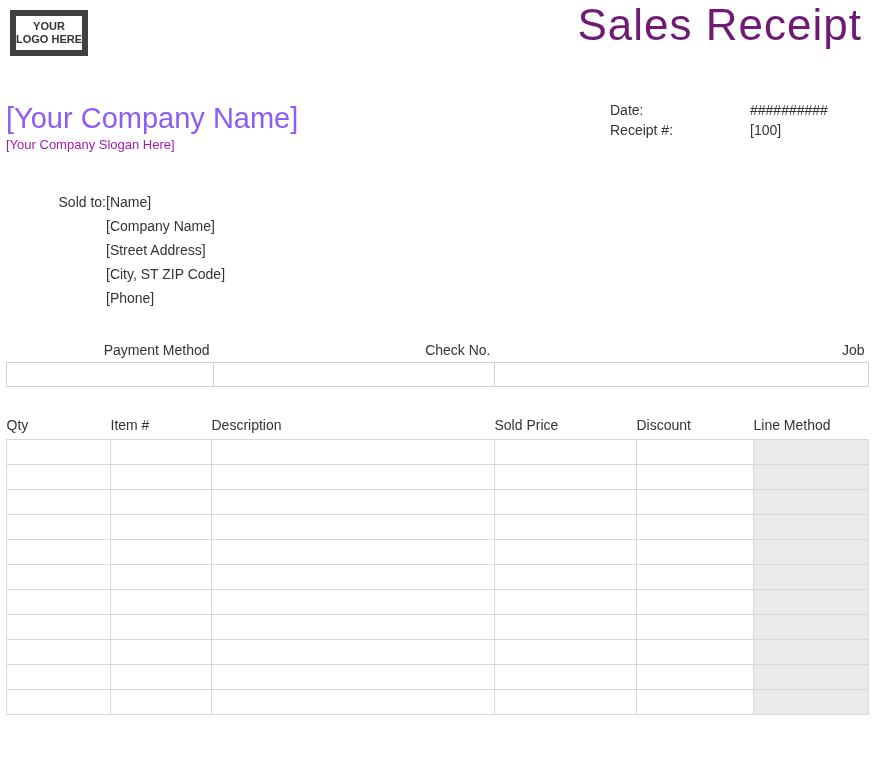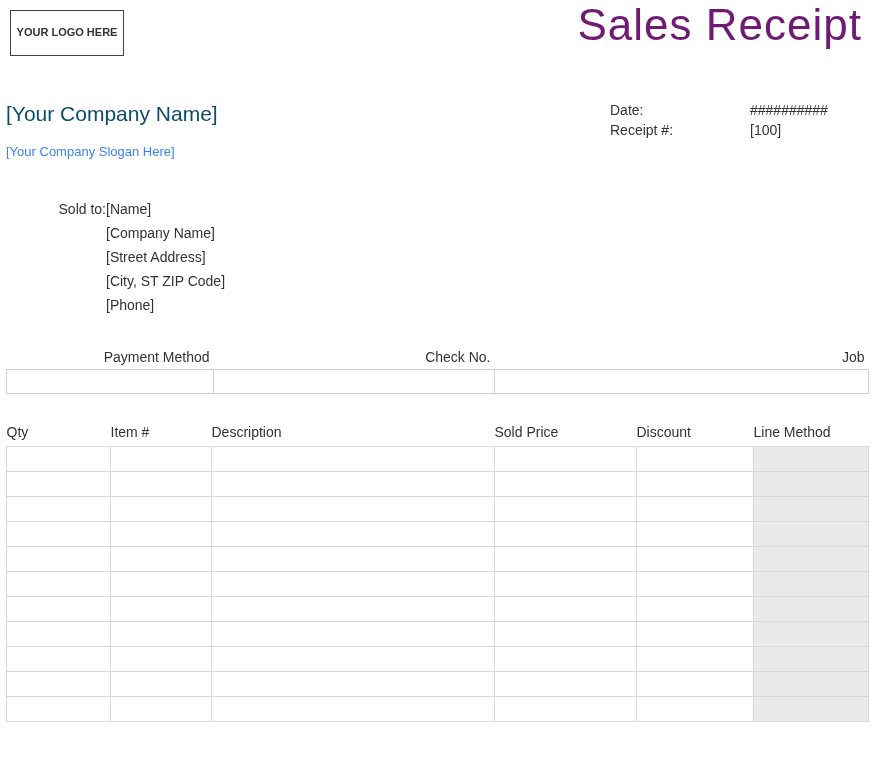--- a/index.html
+++ b/index.html
@@ -15,22 +15,22 @@
   .page {
     padding: 6px 0 0 6px;
     width: 870px;
   }
   .header-row {
     display: flex;
     align-items: flex-start;
     height: 60px;
   }
   .logo-box {
-    border: 1px solid #404040;
-    width: 114px;
+    border: 6px solid #404040;
+    width: 78px;
     height: 46px;
     display: flex;
     align-items: center;
     justify-content: center;
     font-size: 11px;
     font-weight: bold;
     text-align: center;
     line-height: 1.2;
     margin: 4px 0 0 4px;
   }
@@ -43,27 +43,27 @@
     letter-spacing: 1px;
     padding-right: 8px;
     margin-top: -6px;
   }
   .company-block {
     display: flex;
     margin-top: 36px;
   }
   .company-left { flex: 1; }
   .company-name {
-    font-size: 21px;
-    color: #0c4a6e;
-    margin-bottom: 18px;
+    font-size: 29px;
+    color: #8b5cf6;
+    margin-bottom: 2px;
   }
   .company-slogan {
     font-size: 13px;
-    color: #3b82f6;
+    color: #a21caf;
   }
   .meta-right {
     width: 260px;
     font-size: 14px;
   }
   .meta-row { display: flex; margin-bottom: 4px; }
   .meta-label { width: 140px; }
   .meta-value { flex: 1; text-align: left; }
   .soldto {
     margin-top: 42px;

